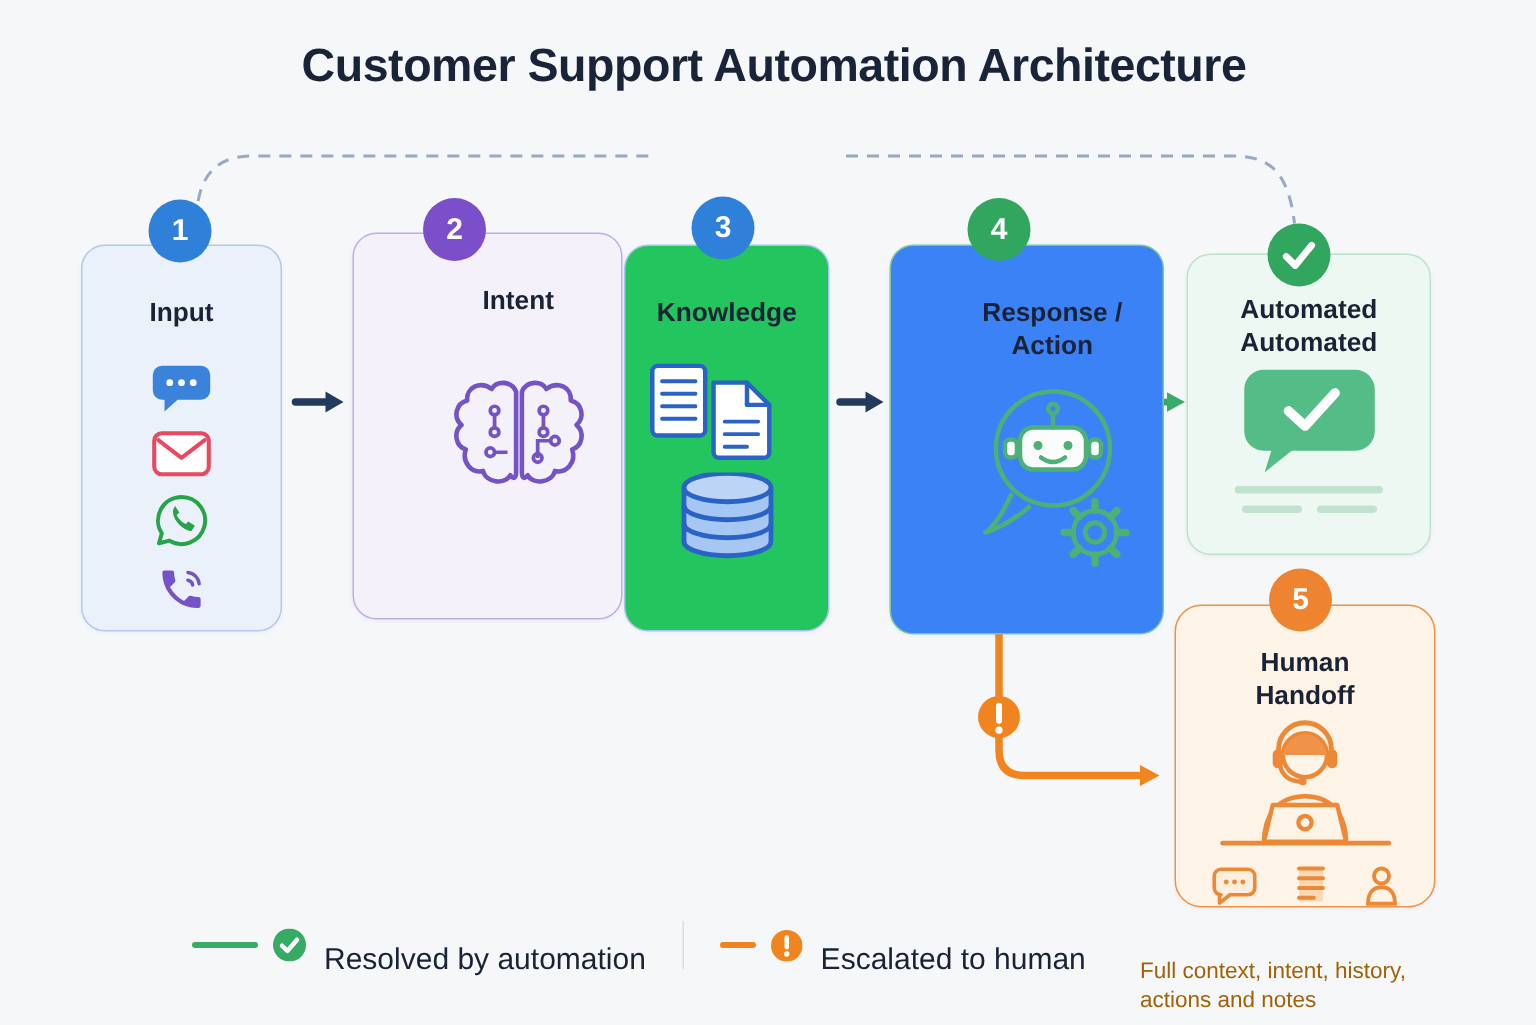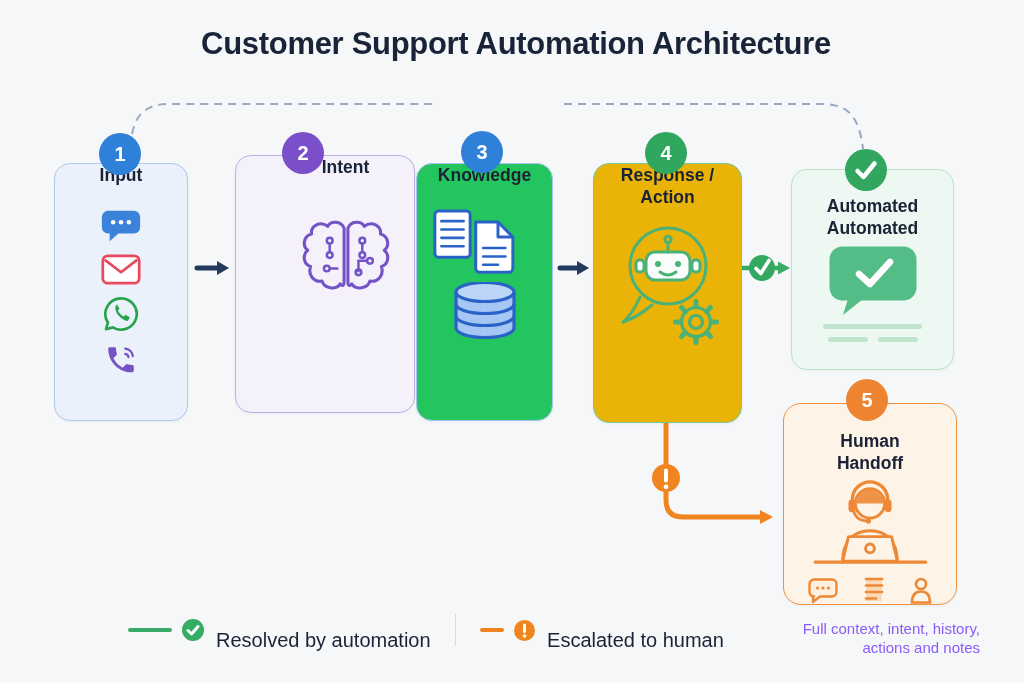--- a/index.html
+++ b/index.html
@@ -21,48 +21,48 @@
     font-size:16.5px; font-weight:bold; color:#1a2336; z-index:2;
   }
   .card{
     position:absolute; border-radius:16px; border:1.5px solid;
     box-shadow:0 1px 3px rgba(25,45,85,0.05); z-index:2;
     display:flex; flex-direction:column; align-items:center;
   }
   .card-input{left:54px; top:163px; width:132px; height:256px; background:#ebf1fa; border-color:#b0c9ec;}
   .card-intent{left:235px; top:155px; width:137px; height:256px; background:#f4f1fa; border-color:#bfaee4;padding-left:41px;}
   .card-knowledge{left:416px; top:163px; width:135px; height:256px; background:#22c55e; border-color:#a6c4ef;}
-  .card-response{left:593px; top:163px; width:147px; height:258px; background:#eab308; border-color:#77c79b;}
+  .card-response{left:593px; top:163px; width:147px; height:258px; background:#3b82f6; border-color:#77c79b;padding-left:34px;}
   .card-automated{left:791px; top:169px; width:161px; height:199px; background:#eef8f2; border-color:#bce2ca;}
   .card-handoff{left:783px; top:403px; width:172px; height:200px; background:#fdf3e7; border-color:#ec9344; border-radius:18px;}
   .badge{
     position:absolute; width:42px; height:42px; border-radius:50%;
     color:#fff; font-size:20px; font-weight:bold;
     display:flex; align-items:center; justify-content:center; z-index:3;
   }
   .badge-blue{background:#2f80d8;}
   .badge-purple{background:#7a4fc9;}
   .badge-green{background:#30a65e;}
   .badge-orange{background:#ee8430;}
   .b1{left:99px; top:133px;}
   .b2{left:282px; top:132px;}
   .b3{left:461px; top:131px;}
   .b4{left:645px; top:132px;}
   .bcheck{left:845px; top:149px; padding:0;}
   .b5{left:846px; top:379px;}
   .card-title{
     text-align:center; font-weight:bold; font-size:17.5px;
-    color:#1a2336; line-height:22px; 
+    color:#1a2336; line-height:22px; margin-top:33px;
   }
   .card-automated .card-title{margin-top:25px;}
   .card-handoff .card-title{margin-top:26px;}
   .icon-stack{display:flex; flex-direction:column; align-items:center;}
   .note{
-    position:absolute; left:760px; top:619px; width:220px;
-    text-align:right; font-size:15px; line-height:19px; color:#8b5cf6; z-index:2;
+    position:absolute; left:760px; top:638px; width:220px;
+    text-align:left; font-size:15px; line-height:19px; color:#a16207; z-index:2;
   }
   .legend{
     position:absolute; left:128px; top:617px; height:26px;
     display:flex; align-items:center; z-index:2;
   }
   .legend-line{height:4.5px; border-radius:3px; display:inline-block;}
   .legend-line.green{width:44px; background:#3aab66;}
   .legend-line.orange{width:24px; background:#f0851f;}
   .legend-label{font-size:20px; color:#1a2336;margin-top:20px;}
   .legend-divider{width:1.5px; height:32px; background:#d8dce3; margin:0 24px;}

